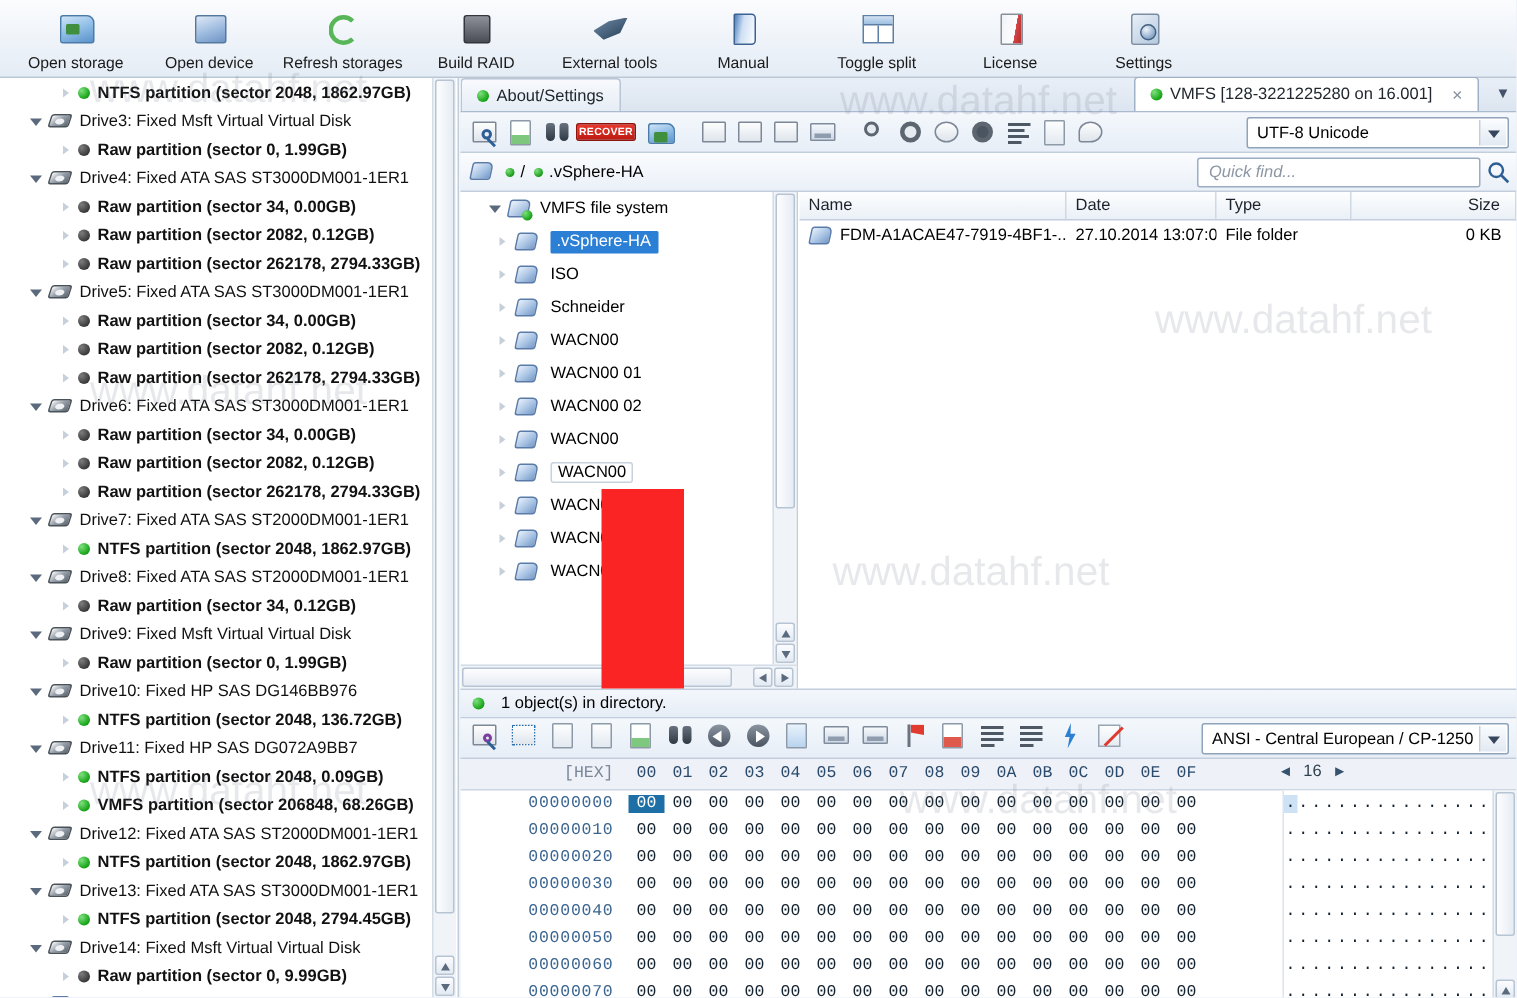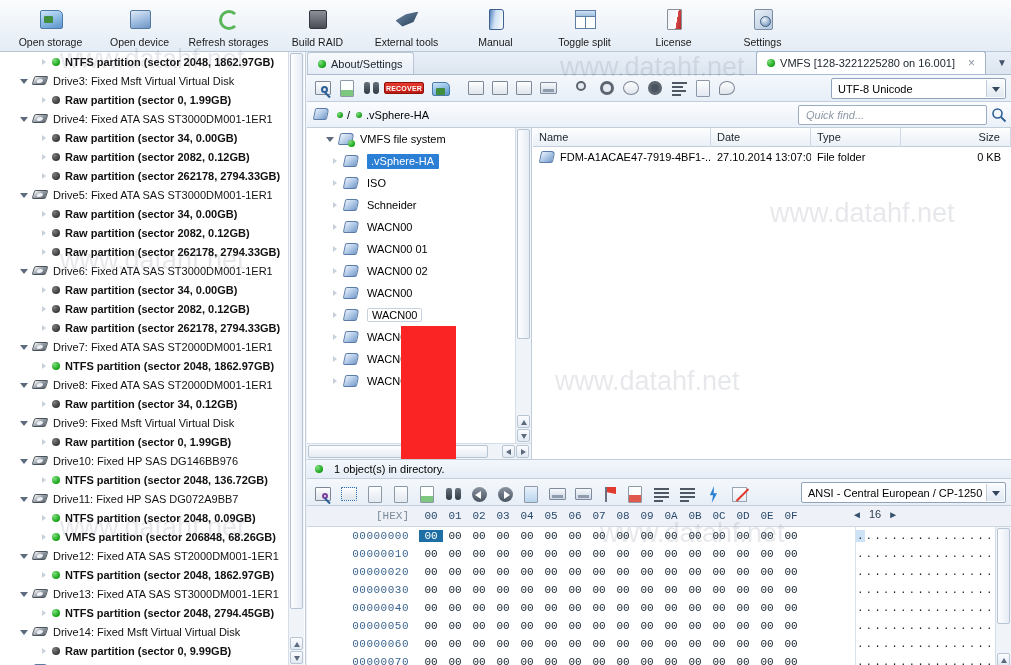--- a/index.html
+++ b/index.html
@@ -315,21 +315,21 @@
     background: linear-gradient(180deg,#f3f7fc,#e6edf6);
     border-top: 1px solid #c3cedd; border-bottom: 1px solid #c3cedd;
     display: flex; align-items: center; padding-left: 8px; gap: 6px; font-size: 11px;
   }
 
   
   #hexToolbar {
     position: absolute; left: 0; top: 427px; width: 704px; height: 27px;
     background: linear-gradient(180deg,#f4f8fc,#e7eef7);
     border-bottom: 1px solid #c3cedd;
-    display: flex; align-items: flex-end; padding-left: 5px; gap: 4px;
+    display: flex; align-items: flex-start; padding-left: 5px; gap: 4px;
   }
   #hexEncoding {
     position: absolute; right: 5px; top: 3px; width: 205px; height: 21px;
     background: #fff; border: 1px solid #8fa3ba; border-radius: 2px;
     display: flex; align-items: center; padding-left: 6px; font-size: 11px;
   }
 
   
   #hexHeader {
     position: absolute; left: 0; top: 454px; width: 704px; height: 20px;

